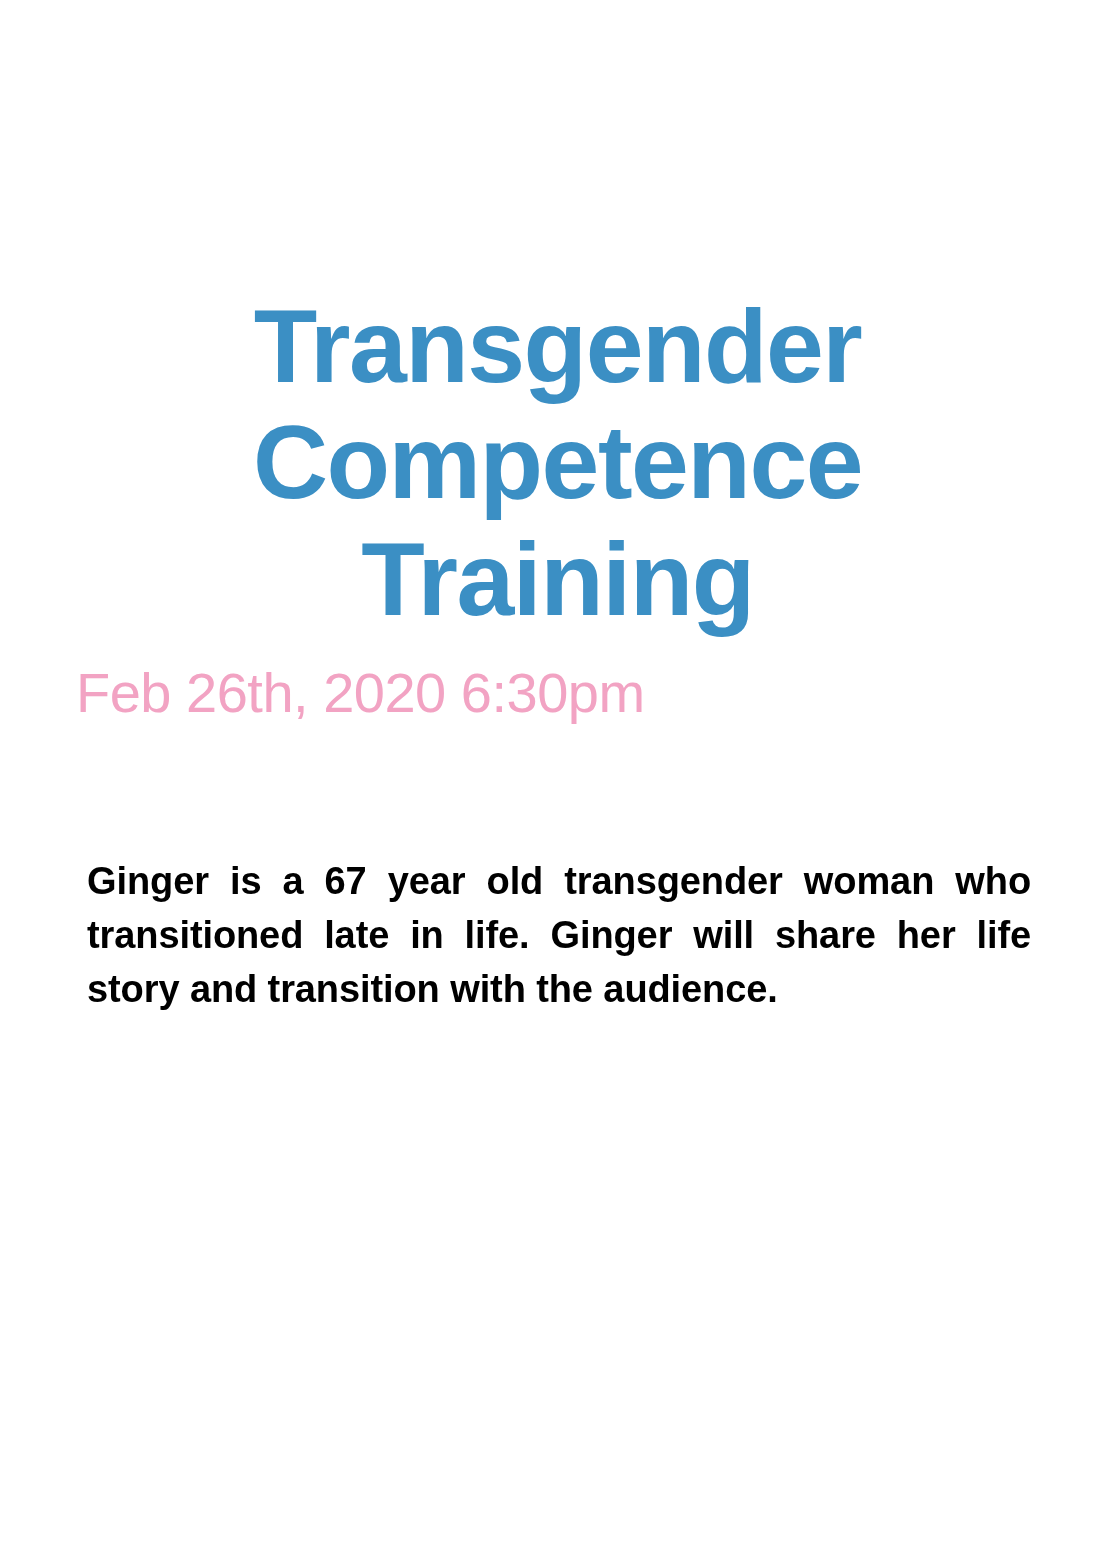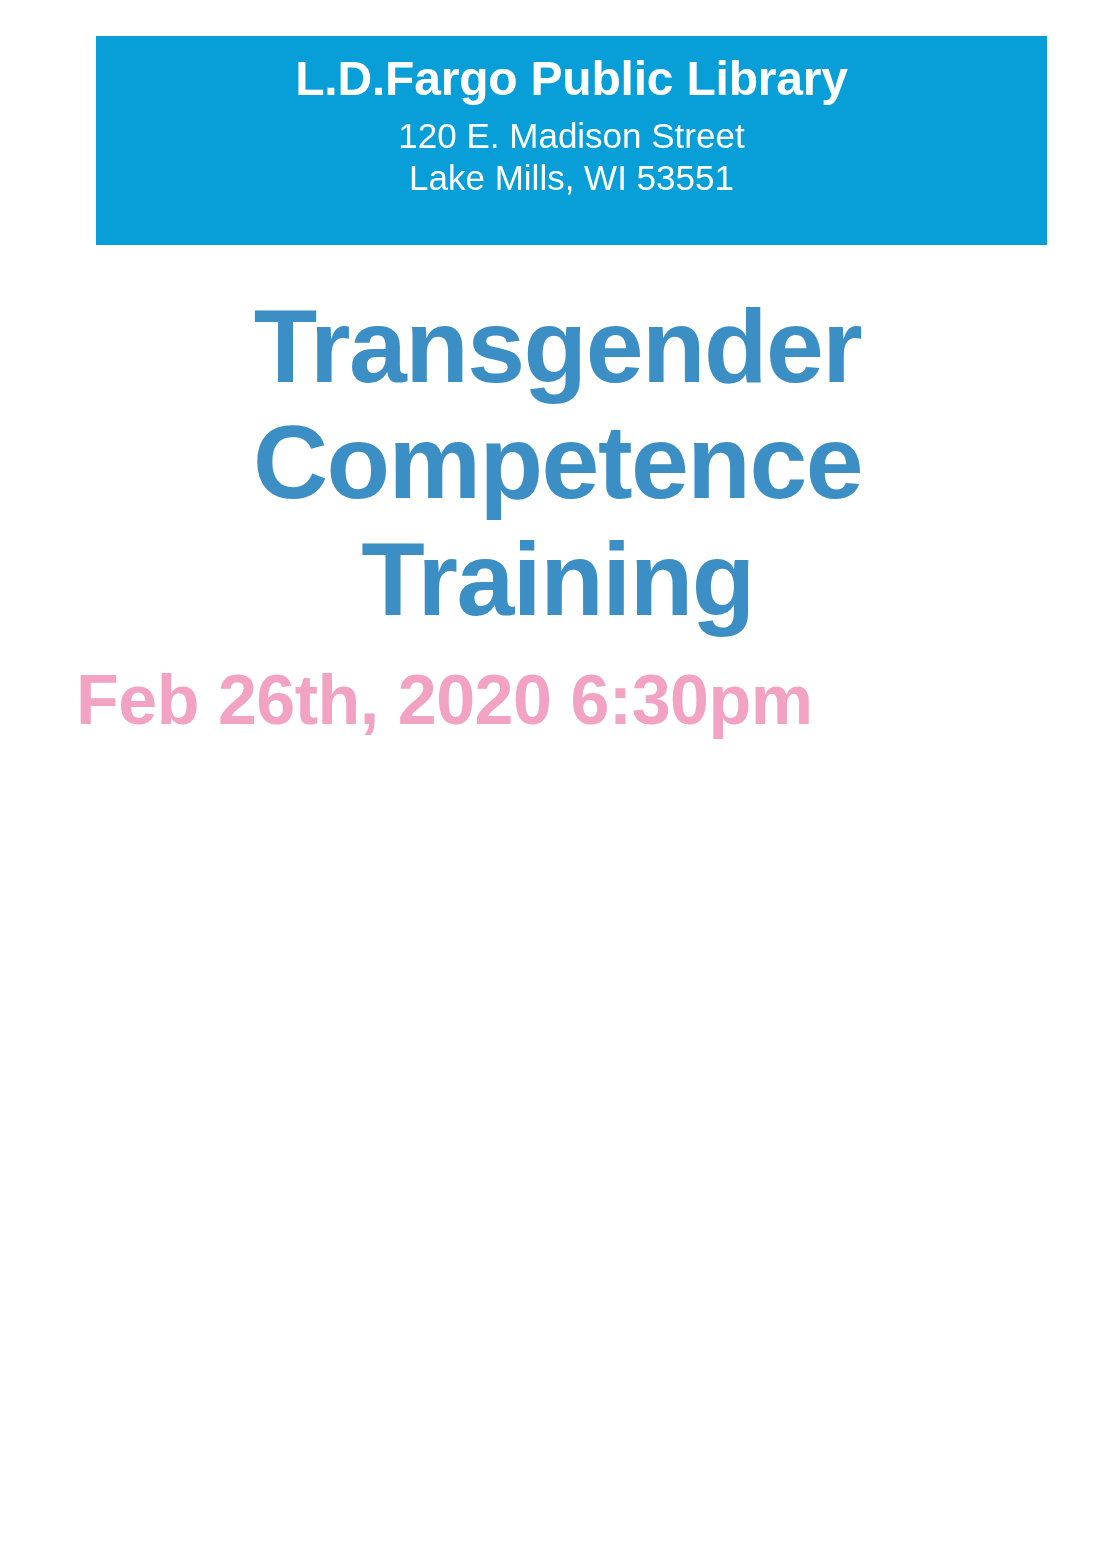--- a/index.html
+++ b/index.html
@@ -71,22 +71,22 @@
     white-space: nowrap;
   }
 
   
   .event-datetime {
     position: absolute;
     left: 76px;
     top: 662px;
     width: 960px;
     color: #F2A3C3;
-    font-size: 70px;
-    font-weight: bold;
+    font-size: 56px;
+    font-weight: normal;
     line-height: 1.1;
     letter-spacing: -0.5px;
     white-space: nowrap;
   }
 
   
   .body-copy {
     position: absolute;
     left: 87px;
     top: 855px;
@@ -108,30 +108,26 @@
   }
   .body-paragraph:last-child {
     text-align-last: left;
   }
 </style>
 </head>
 <body>
 
 <div class="poster">
 
-  <div class="header-banner">
-    <div class="library-name">L.D.Fargo Public Library</div>
-    <div class="address-line">120 E. Madison Street</div>
-    <div class="address-line">Lake Mills, WI 53551</div>
-  </div>
 
   <div class="main-title">
     <span class="tline">Transgender</span>
     <span class="tline">Competence</span>
     <span class="tline">Training</span>
   </div>
 
   <div class="event-datetime">Feb 26th, 2020 6:30pm</div>
 
   <div class="body-copy">
+    <p class="body-paragraph">Ginger is a 67 year old transgender woman who transitioned late in life. Ginger will share her life story and transition with the audience.</p>
   </div>
 
 </div>
 
 </body></html>

